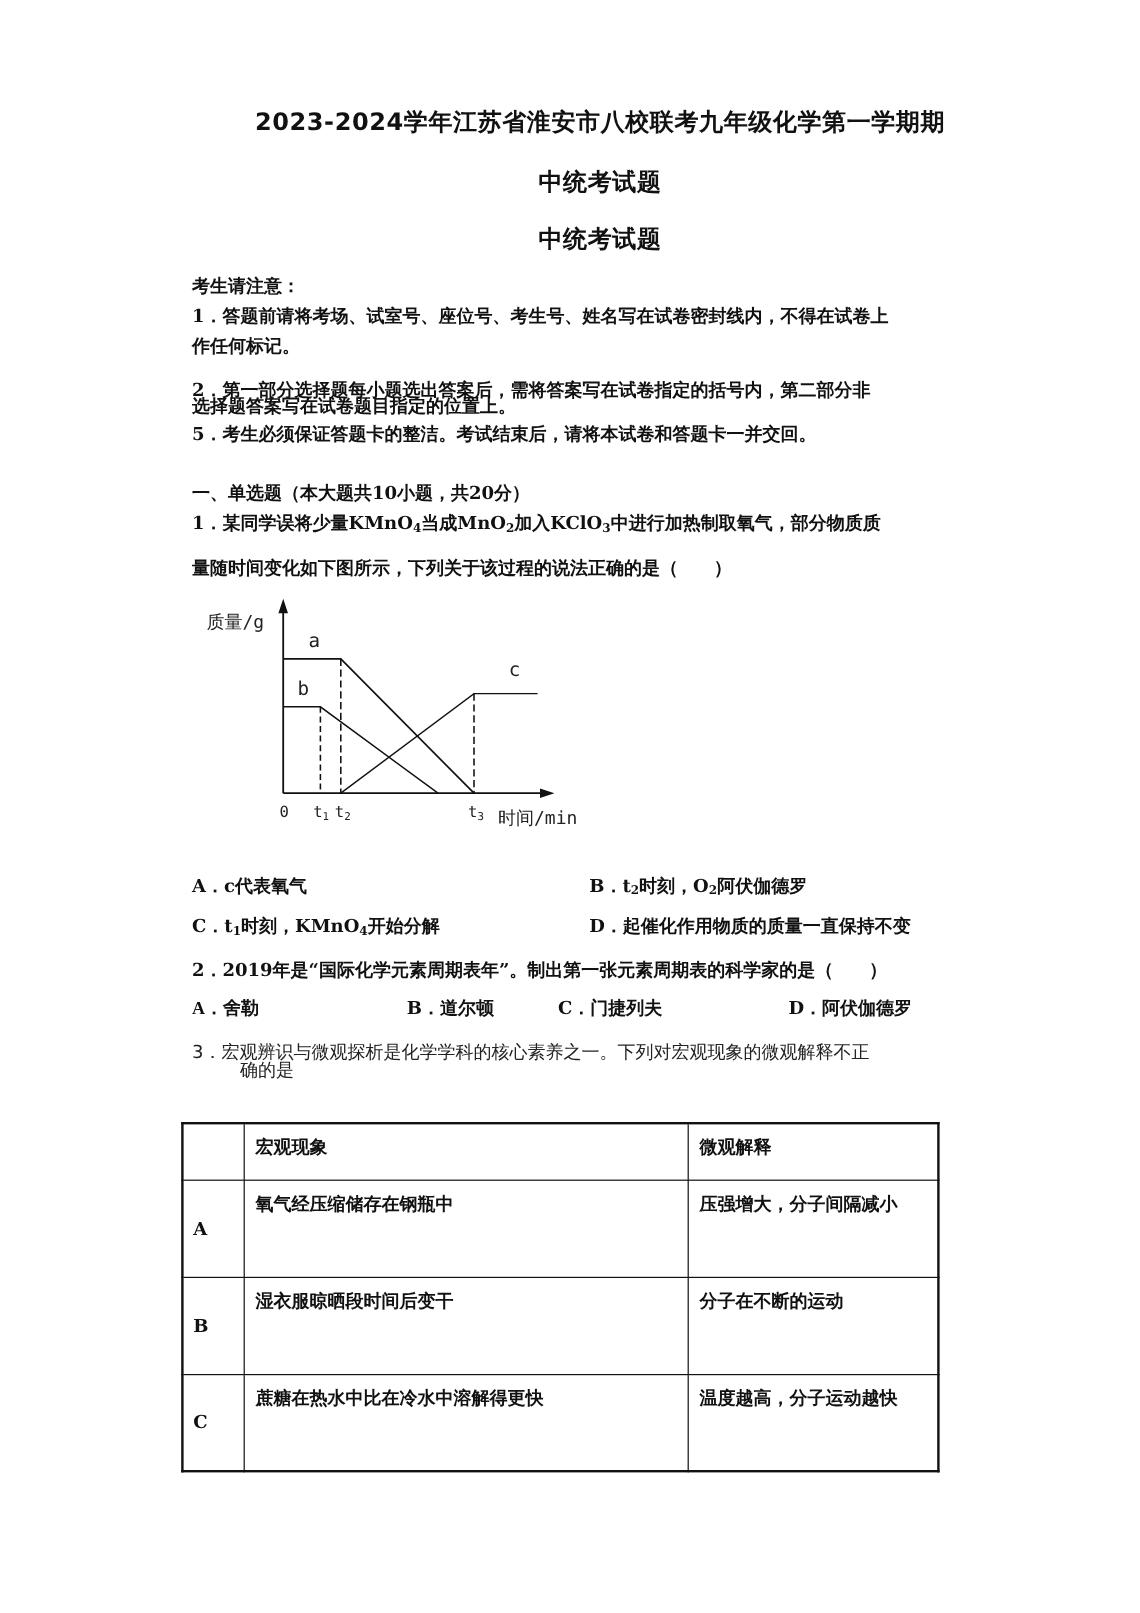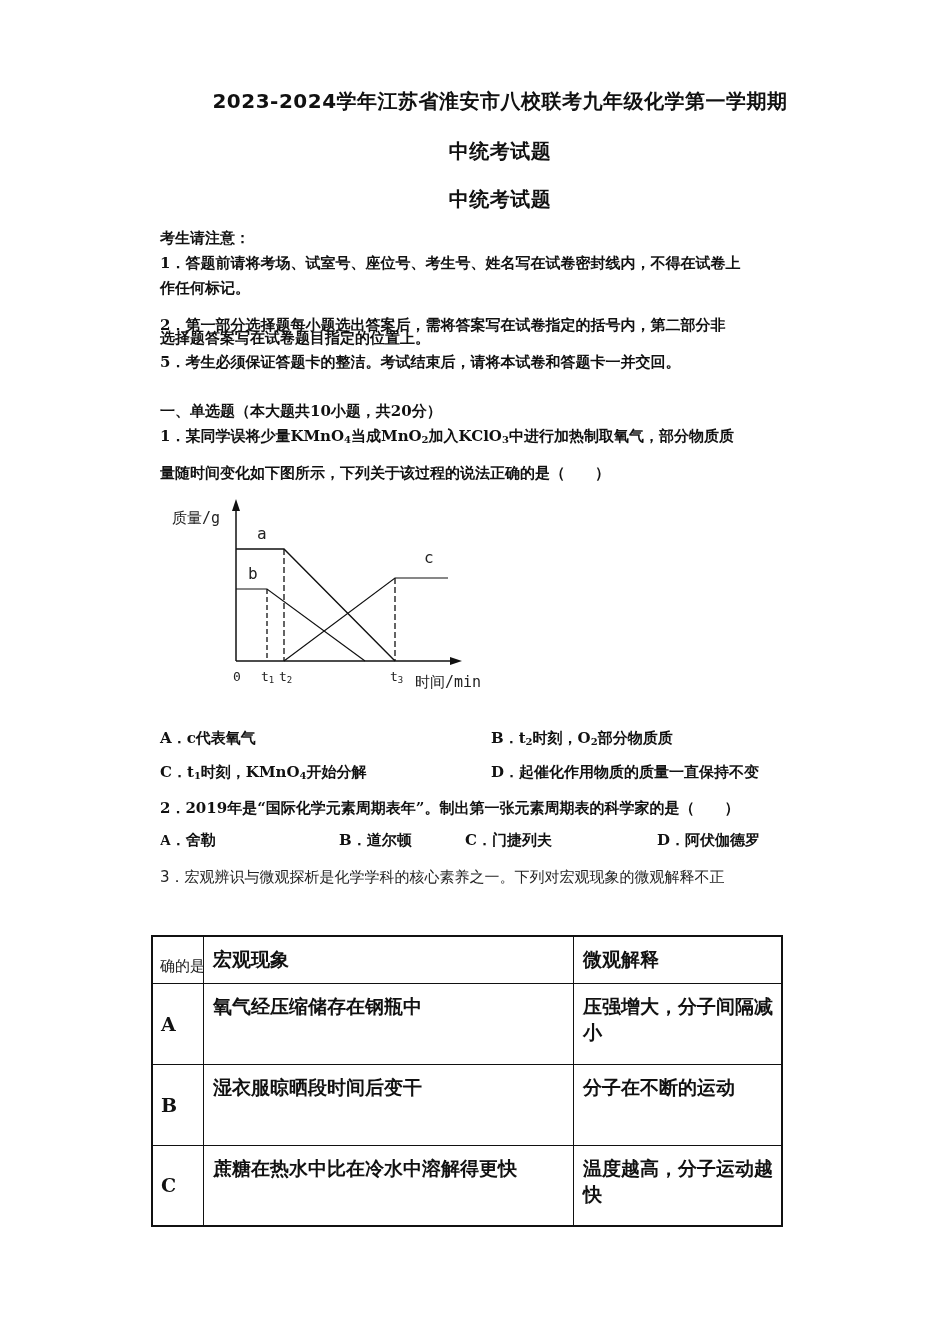--- a/index.html
+++ b/index.html
@@ -9,21 +9,21 @@
   .title { left:0; width:950px; text-align:center; font-family:"DejaVu Sans","Liberation Sans",sans-serif;
            font-weight:bold; font-size:20px; letter-spacing:0.5px; color:#111;padding-left:25px; }
   .t1 { top:88px; }
   .t2 { top:138px; }
   .t3 { top:186px; }
   .line { left:160px; font-size:15px; font-weight:bold; line-height:24px; white-space:nowrap; }
   .q3 { font-weight:normal; font-family:"DejaVu Sans","Liberation Sans",sans-serif; font-size:15px; color:#222; }
   sub { font-size:10px; vertical-align:-2px; }
   .opt { position:absolute; font-size:15px; font-weight:bold; white-space:nowrap; }
   table.micro { position:absolute; left:151px; top:935px; width:632px; border-collapse:collapse;
-                border:2px solid #111; font-size:19px; font-weight:bold; }
+                border:2px solid #111; font-size:15px; font-weight:bold; }
   table.micro td { border:1.5px solid #111; vertical-align:top; padding:10px 8px 0 9px; }
   table.micro td.lbl { vertical-align:middle; padding:0 8px; width:34px; }
   .chart svg text { font-family:"DejaVu Sans Mono","Liberation Mono",monospace; }
 </style>
 </head>
 <body>
 
 <div class="abs title t1">2023-2024学年江苏省淮安市八校联考九年级化学第一学期期</div>
 <div class="abs title t2">中统考试题</div>
 <div class="abs title t3">中统考试题</div>
@@ -67,35 +67,35 @@
     <text x="73" y="186" font-size="13" fill="#222">0</text>
     <text x="101" y="186" font-size="13" fill="#222">t<tspan font-size="9" dy="2">1</tspan></text>
     <text x="119" y="186" font-size="13" fill="#222">t<tspan font-size="9" dy="2">2</tspan></text>
     <text x="230" y="186" font-size="13" fill="#222">t<tspan font-size="9" dy="2">3</tspan></text>
     <text x="255" y="192" font-size="15" fill="#222">时间/min</text>
   </svg>
 </div>
 
 <div class="opt" style="left:160px; top:729px;">A．c代表氧气</div>
 <div class="opt" style="left:491px; top:729px;">
-  <span>B．t</span><sub>2</sub><span>时刻，O</span><sub>2</sub><span>部分物质质</span>
+  <span>B．t</span><sub>2</sub><span>时刻，O</span><sub>2</sub><span>阿伏伽德罗</span>
 </div>
 <div class="opt" style="left:160px; top:763px;">
   <span>C．t</span><sub>1</sub><span>时刻，KMnO</span><sub>4</sub><span>开始分解</span>
 </div>
 <div class="opt" style="left:491px; top:763px;">D．起催化作用物质的质量一直保持不变</div>
 
 <div class="abs line" style="top:796px;">2．2019年是“国际化学元素周期表年”。制出第一张元素周期表的科学家的是（　　）</div>
 <div class="opt" style="left:160px; top:831px;font-family:Liberation Serif, serif;">A．舍勒</div>
 <div class="opt" style="left:339px; top:831px;">B．道尔顿</div>
 <div class="opt" style="left:465px; top:831px;">C．门捷列夫</div>
 <div class="opt" style="left:657px; top:831px;">D．阿伏伽德罗</div>
 
 <div class="abs line q3" style="top:865px;">3．宏观辨识与微观探析是化学学科的核心素养之一。下列对宏观现象的微观解释不正</div>
-<div class="abs line q3" style="top:954px;">确的是</div>
+<div class="abs line q3" style="top:880px;margin-left:40px;">确的是</div>
 
 <table class="micro">
   <tbody>
       <tr style="height:47px;">
     <td class="lbl"></td>
     <td style="width:352px;">宏观现象</td>
     <td>微观解释</td>
   </tr>
   <tr style="height:81px;">
     <td class="lbl">A</td>

